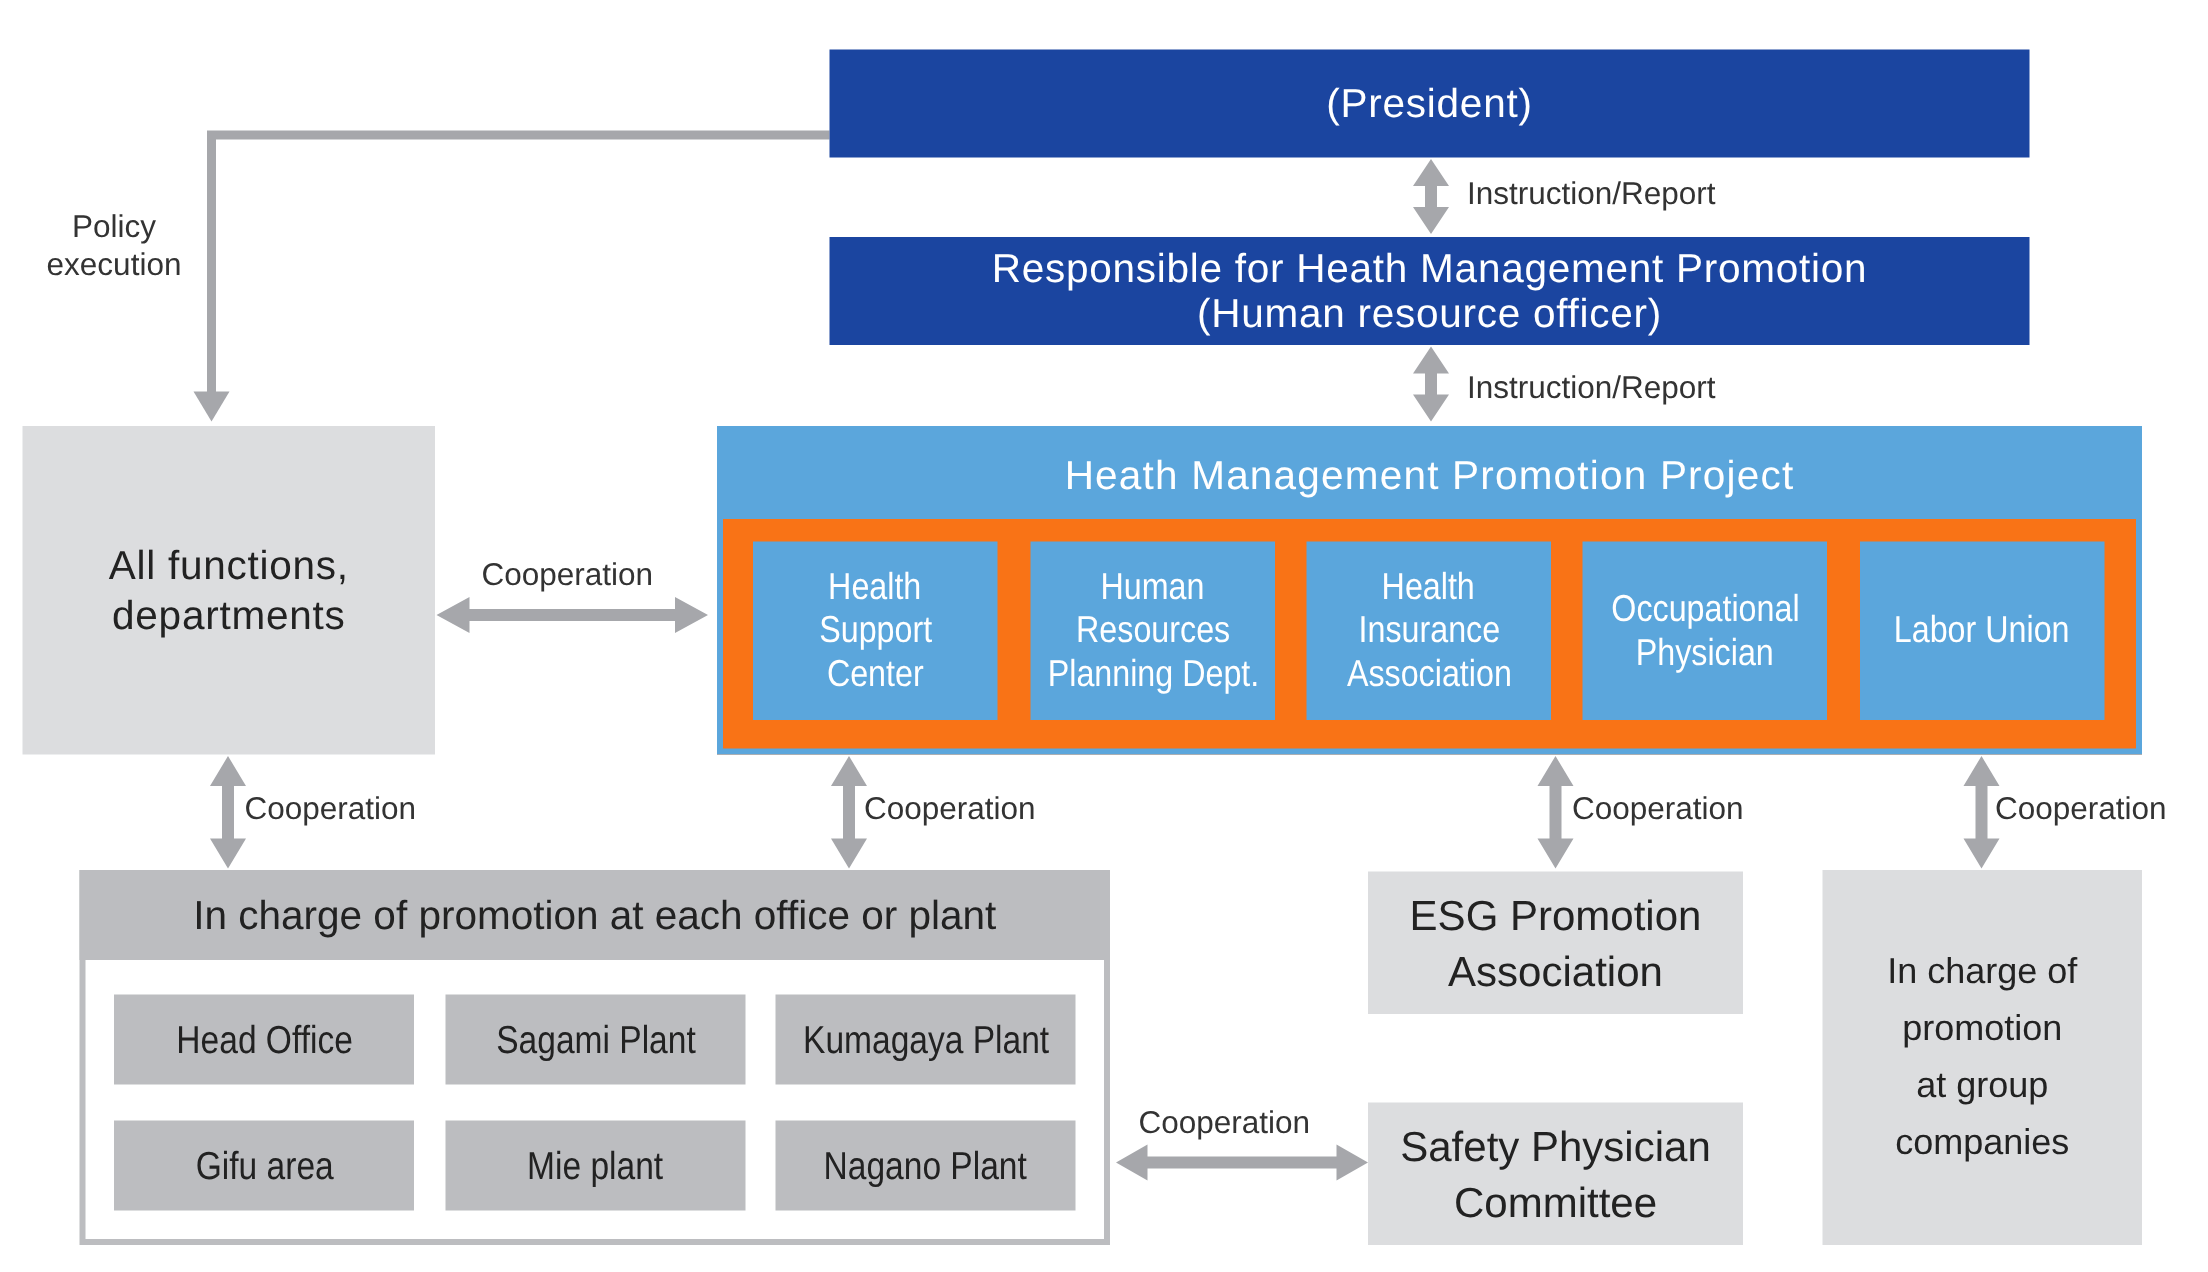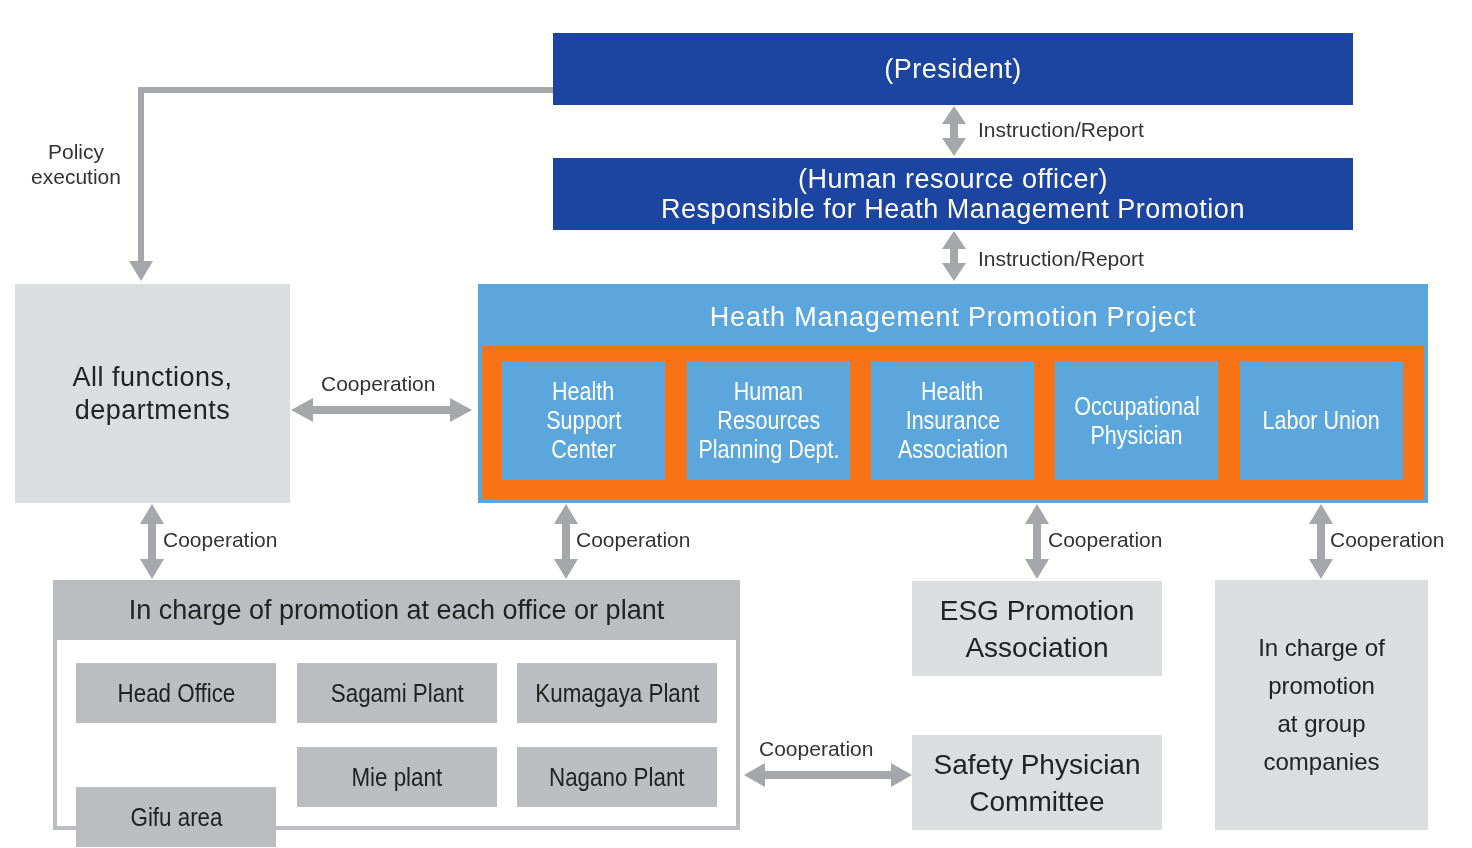--- a/index.html
+++ b/index.html
@@ -64,22 +64,22 @@
   </g>
 </svg>
 
 <div class="abs navy" style="left:553px; top:33px; width:800px; height:72px;">
   <div>(President)</div>
 </div>
 
 <div class="abs lbl" style="left:978px; top:118px;">Instruction/Report</div>
 
 <div class="abs navy" style="left:553px; top:158px; width:800px; height:72px;">
+  <div>Responsible for Heath Management Promotion</div>
   <div>(Human resource officer)</div>
-  <div>Responsible for Heath Management Promotion</div>
 </div>
 
 <div class="abs lbl" style="left:978px; top:247px;">Instruction/Report</div>
 
 <div class="abs lbl" style="left:20px; top:139px; width:112px; text-align:center; line-height:25px;">
   <div>Policy</div>
   <div>execution</div>
 </div>
 
 <div class="abs gray-box" style="left:15px; top:284px; width:275px; height:219px; font-size:27px; line-height:33px; letter-spacing:0.5px;">
@@ -127,21 +127,21 @@
 
 <div class="abs plant" style="left:76px; top:663px; width:200px; height:60px;text-align:right;">
   <span>Head Office</span>
   </div>
 <div class="abs plant" style="left:297px; top:663px; width:200px; height:60px;">
   <span>Sagami Plant</span>
   </div>
 <div class="abs plant" style="left:517px; top:663px; width:200px; height:60px;">
   <span>Kumagaya Plant</span>
   </div>
-<div class="abs plant" style="left:76px; top:747px; width:200px; height:60px;margin-top:40px;">
+<div class="abs plant" style="left:76px; top:747px; width:200px; height:60px;">
   <span>Gifu area</span>
   </div>
 <div class="abs plant" style="left:297px; top:747px; width:200px; height:60px;">
   <span>Mie plant</span>
   </div>
 <div class="abs plant" style="left:517px; top:747px; width:200px; height:60px;">
   <span>Nagano Plant</span>
   </div>
 
 <div class="abs lbl" style="left:759px; top:737px;">Cooperation</div>

